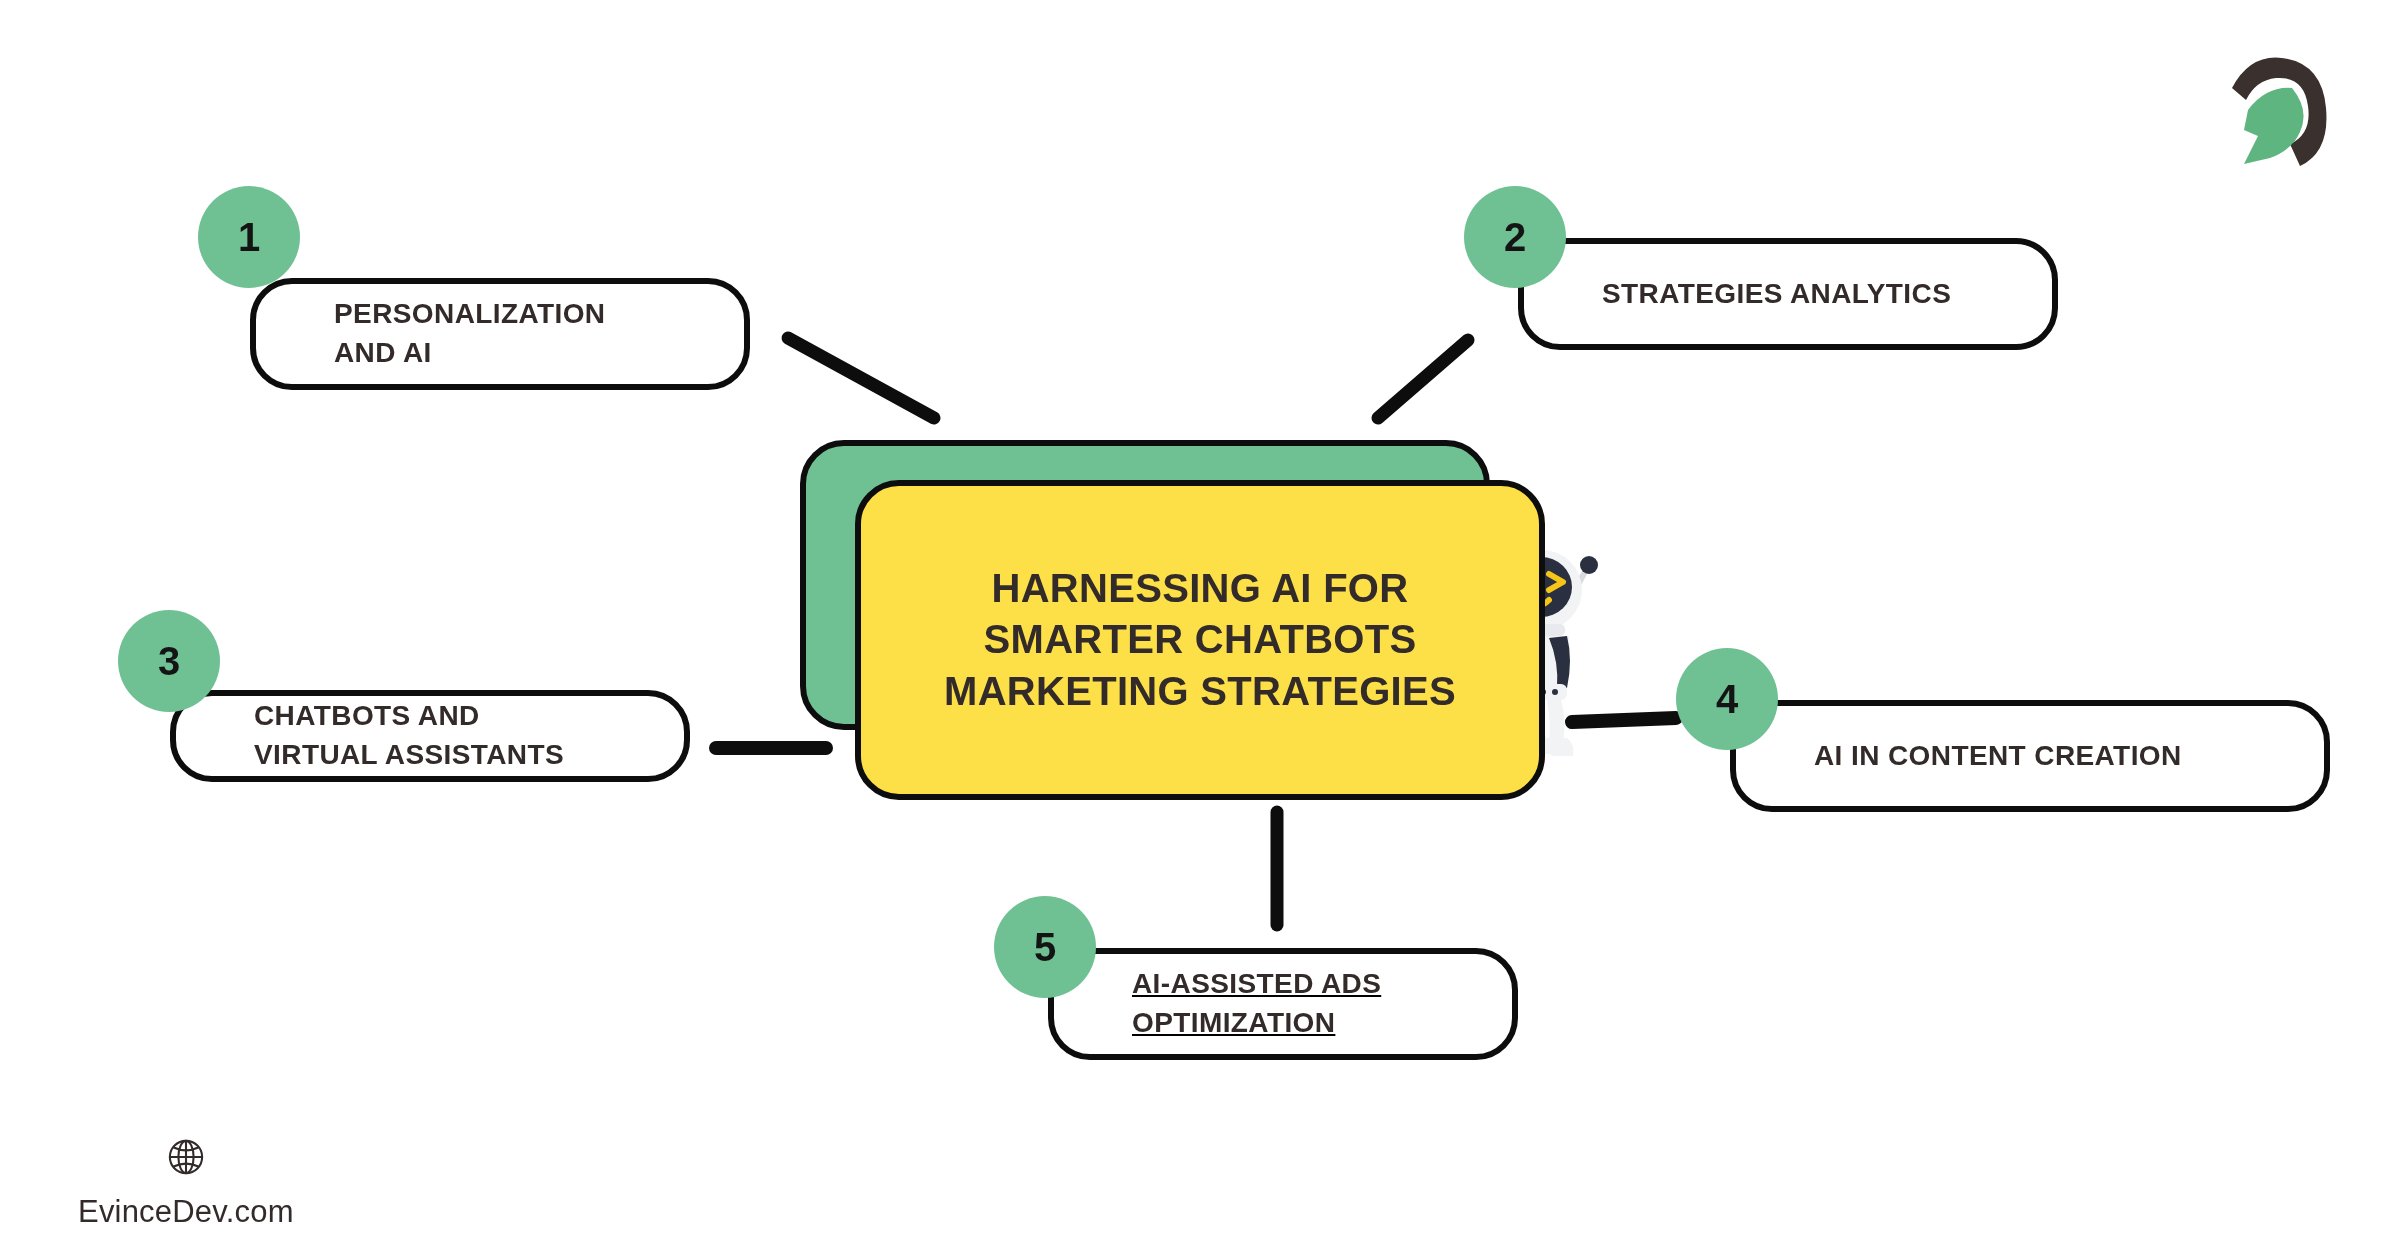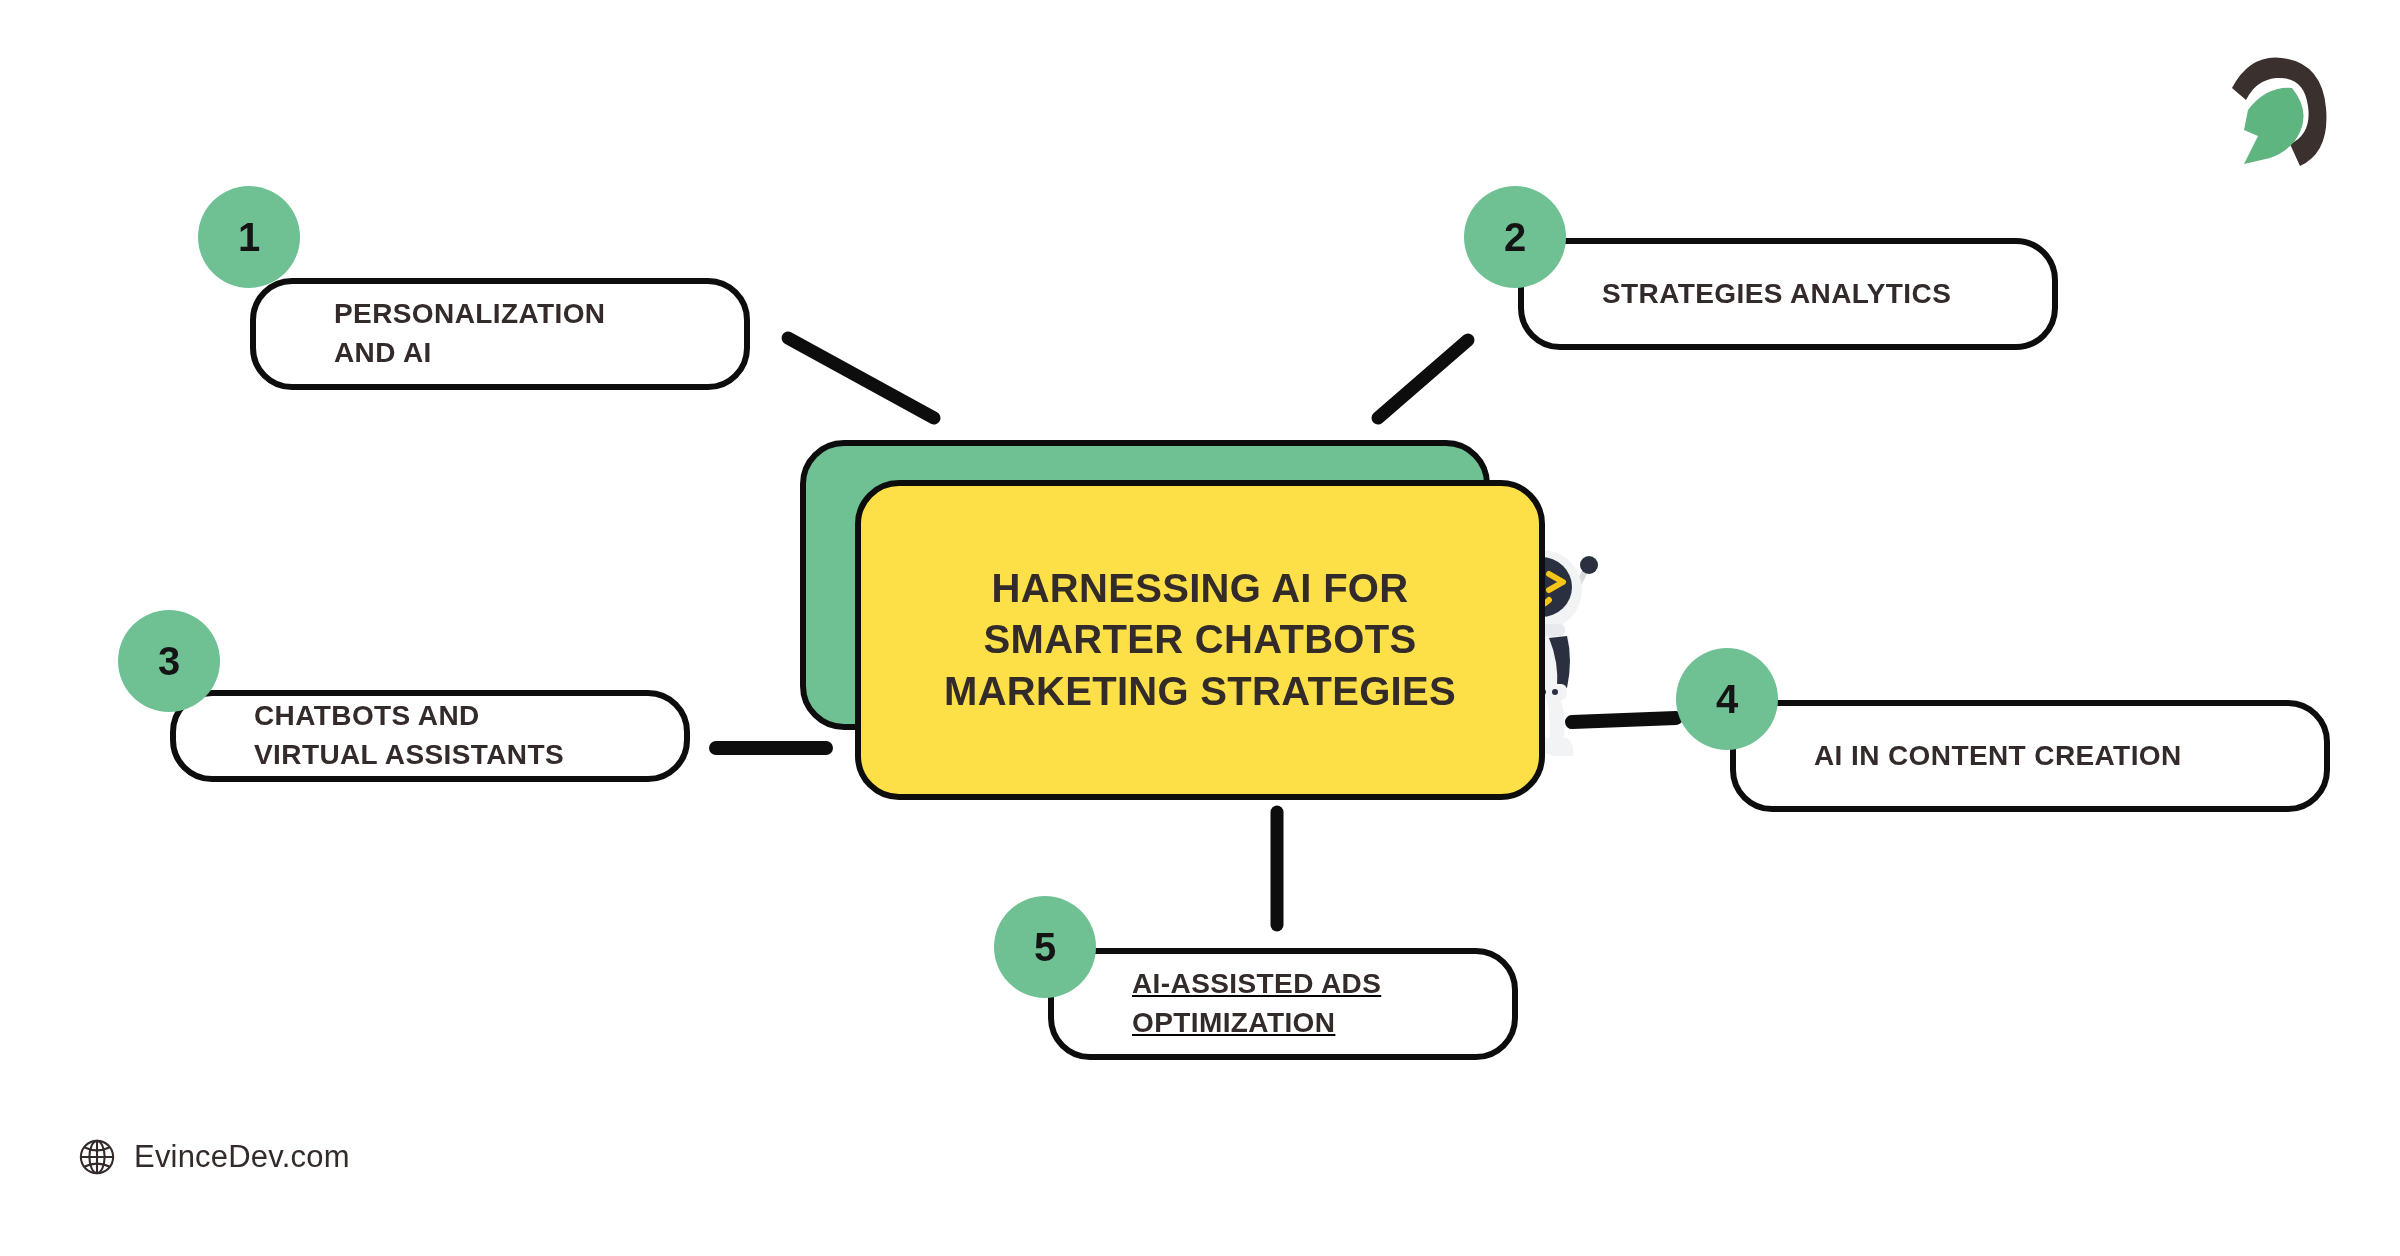--- a/index.html
+++ b/index.html
@@ -144,20 +144,21 @@
 
   
   #footer {
     position: absolute;
     left: 78px;
     top: 1138px;
     display: flex;
     align-items: center;
     gap: 18px;
     z-index: 5;
+    flex-direction: column;
   }
   #footer .globe {
     width: 38px;
     height: 38px;
     flex: none;
   }
   #footer .site {
     color: #332b29;
     font-size: 31px;
     font-weight: normal;

